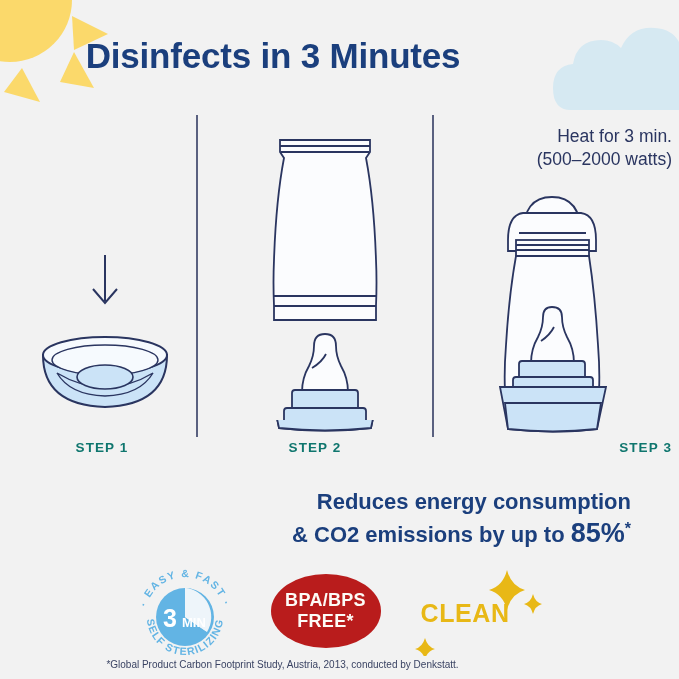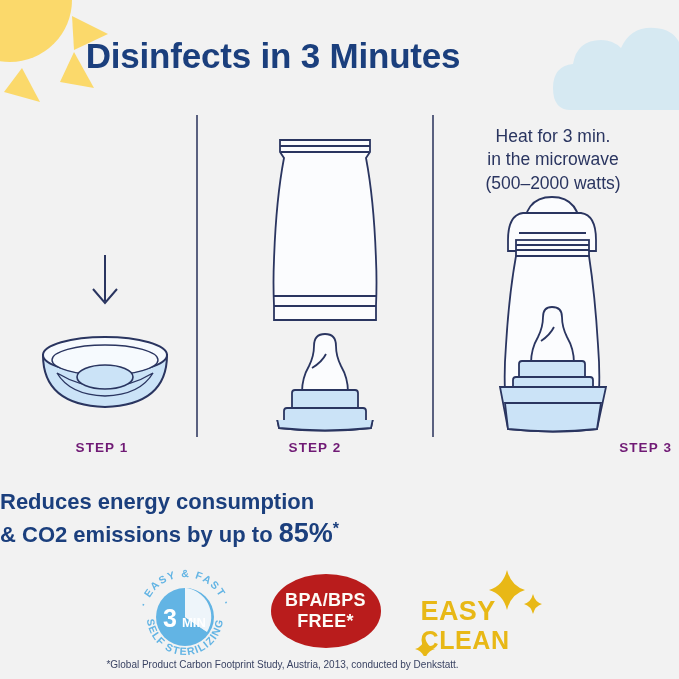--- a/index.html
+++ b/index.html
@@ -35,49 +35,49 @@
   .divider.d1 { left: 196px; }
   .divider.d2 { left: 432px; }
 
   
   .col { position: absolute; top: 112px; height: 330px; }
   .col1 { left: 8px;  width: 188px; }
   .col2 { left: 198px; width: 234px; }
   .col3 { left: 434px; width: 238px; }
 
   .caption {
-    text-align: center;
+    text-align: right;
     color: #2a3560;
     font-size: 17.5px;
     line-height: 1.33;
     font-weight: 400;
   }
   .cap1 { margin-top: 67px; }
   .cap3 { margin-top: 13px; }
 
   .step-label {
     position: absolute; top: 440px;
     text-align: center;
     font-size: 13.5px; font-weight: 700; letter-spacing: 1.1px;
-    color: #701a75;
+    color: #0f766e;
   }
   .s1 { left: 8px;   width: 188px; }
   .s2 { left: 198px; width: 234px; }
   .s3 { left: 434px; width: 238px; text-align: right; }
 
   
   .art { position: absolute; }
   .art1 { left: 30px;  top: 255px; width: 150px; height: 180px; }
   .art2 { left: 240px; top: 110px; width: 170px; height: 320px; }
   .art3 { left: 475px; top: 185px; width: 155px; height: 250px; }
 
   
   .claim {
     position: absolute; top: 487px; left: 0; width: 631px;
-    text-align: left;
+    text-align: right;
     color: #1b3f7d;
     font-size: 22px; font-weight: 600; line-height: 1.33;
   }
   .claim .big { font-size: 27px; font-weight: 700; margin-top: 22px; }
   .claim .star { font-size: 16px; vertical-align: super; font-weight: 700; }
 
   
   .badges {
     position: absolute; top: 566px; left: 0; width: 679px;
     height: 90px;
@@ -185,21 +185,20 @@
       <g stroke="#2a3560" stroke-width="1.8" fill="#cbe3f7">
         <path d="M30 -38 L140 -38 L131 8 Q85 13 39 8 Z"></path>
         <path d="M33 -20 L137 -20 L131 8 Q85 13 39 8 Z"></path>
       </g>
     </svg>
   </div>
 
   <div class="col col3">
     <div class="caption cap3">
       <div>Heat for 3 min.</div>
-      <div>in the microwave</div>
       <div>(500–2000 watts)</div>
     </div>
   </div>
 
   <div class="art art3">
     <svg width="155" height="250" viewBox="0 0 155 250">
       <g stroke="#2a3560" stroke-width="1.8" fill="#fbfcfe">
 
         <path d="M48 50 Q48 12 77 12 Q106 12 106 50 Z"></path>
 
@@ -269,21 +268,20 @@
 
     <div class="badge-easyclean">
       <svg width="132" height="90" viewBox="0 0 132 90" style="position:absolute;left:0;top:0;">
         <g fill="#e8b816">
           <path d="M92 4 Q96 20 110 24 Q96 28 92 44 Q88 28 74 24 Q88 20 92 4 Z"></path>
           <path d="M118 28 Q120 36 127 38 Q120 40 118 48 Q116 40 109 38 Q116 36 118 28 Z"></path>
           <path d="M10 72 Q12.5 81 20 83 Q12.5 85 10 93 Q7.5 85 0 83 Q7.5 81 10 72 Z"></path>
         </g>
       </svg>
       <div class="ec-text">
-        <div class="ec-easy">EASY</div>
         <div class="ec-clean">CLEAN</div>
       </div>
     </div>
   </div>
 
   <div class="footnote">*Global Product Carbon Footprint Study, Austria, 2013, conducted by Denkstatt.</div>
 
 </div>
 
 </body></html>

